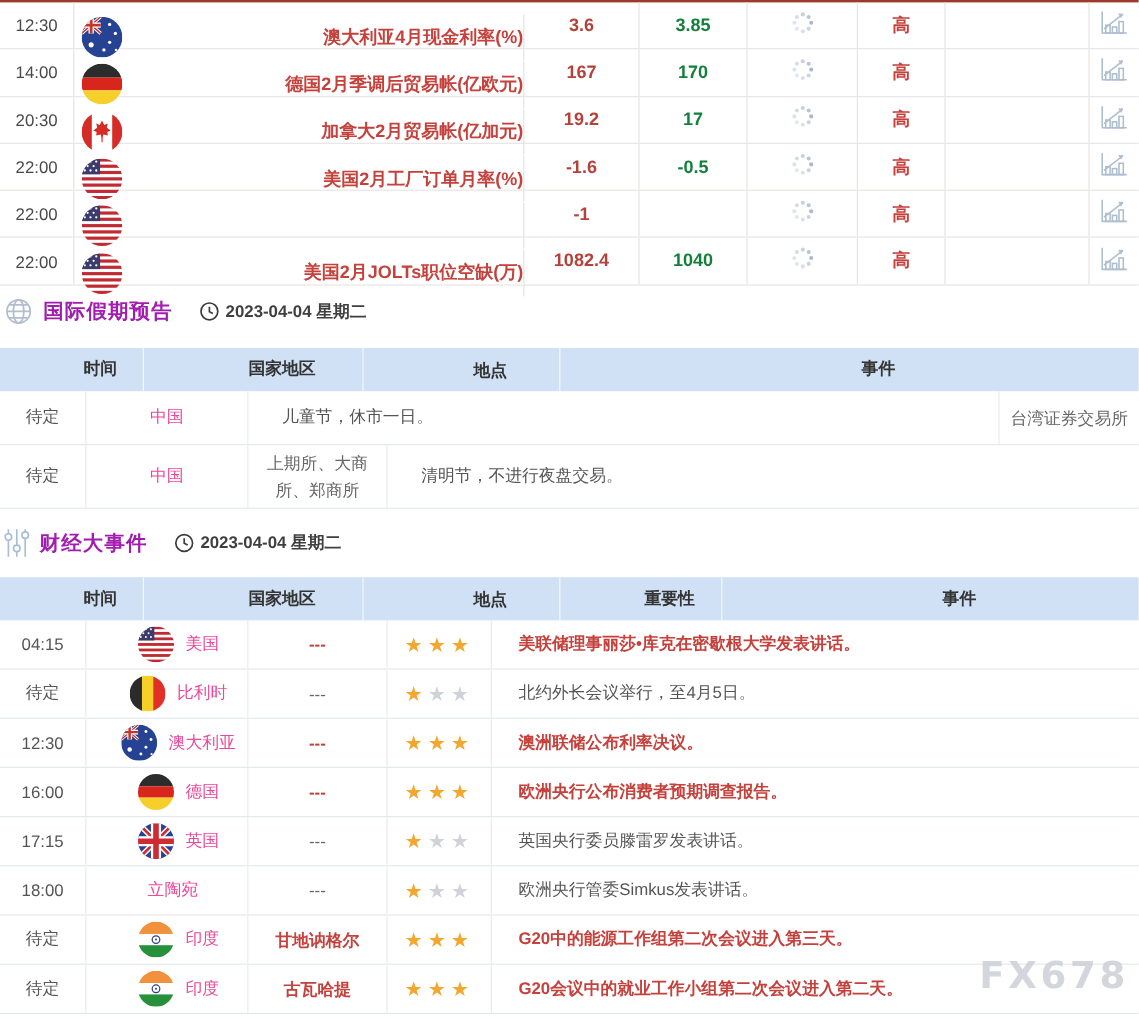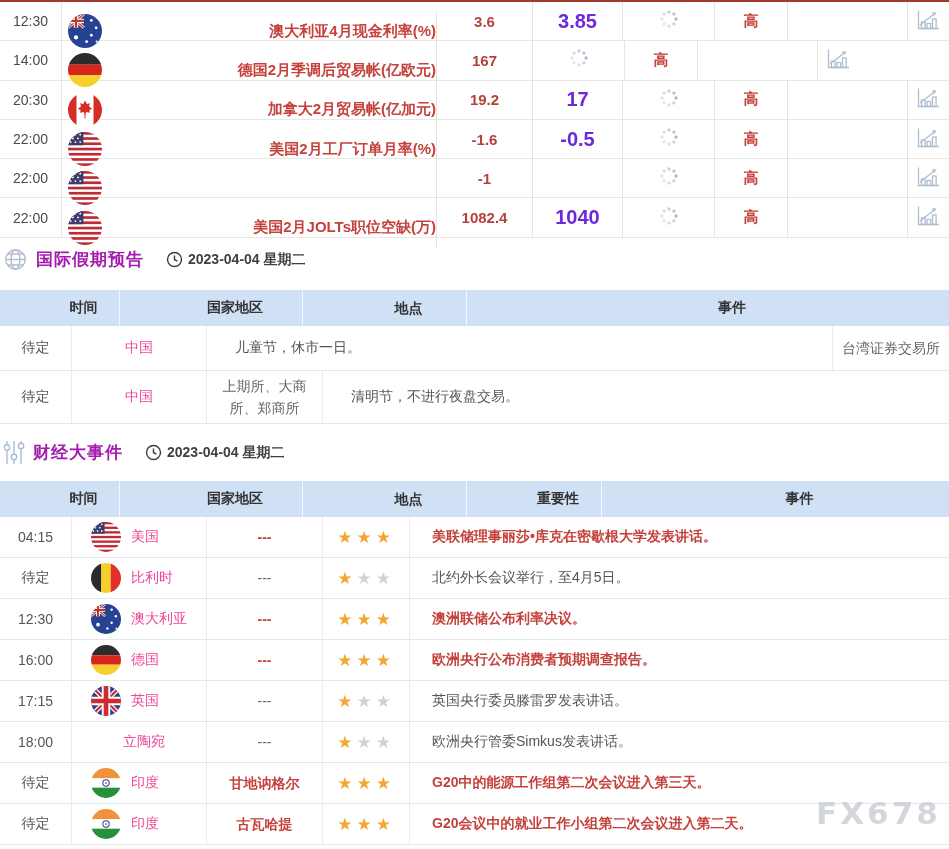--- a/index.html
+++ b/index.html
@@ -7,21 +7,21 @@
        font-family:"Liberation Sans","DejaVu Sans",sans-serif;color:#333;}
 
   
   .top-table{position:absolute;top:0;left:0;width:949px;border-top:2px solid #9e3a2c;box-sizing:border-box;}
   .trow{display:flex;height:39.3px;box-sizing:border-box;border-bottom:1px solid #e9e6e3;align-items:center;}
   .tcell{height:100%;display:flex;align-items:center;justify-content:center;box-sizing:border-box;border-right:1px solid #e7e4e1;}
   .c-time{width:62px;font-size:14px;color:#4a4a4a;}
   .c-name{width:375px;justify-content:space-between;padding-left:6px;margin-top:20px;}
   .c-name .ev{margin-left:12px;font-size:15px;font-weight:bold;color:#c5413c;}
   .c-prev{width:96px;font-size:15px;font-weight:bold;color:#b4423a;}
-  .c-fore{width:90px;font-size:20px;font-weight:bold;color:#6d28d9;}
+  .c-fore{width:90px;font-size:15px;font-weight:bold;color:#15803d;}
   .c-pub{width:92px;}
   .c-imp{width:73px;font-size:15px;font-weight:bold;color:#c5413c;}
   .c-eff{width:120px;}
   .c-chart{width:40px;border-right:none;}
   .flag{display:inline-block;border-radius:50%;overflow:hidden;flex:0 0 auto;}
   .flag svg{display:block;width:100%;height:100%;}
   .flag-lg{width:34px;height:34px;}
   .flag-md{width:30px;height:30px;}
 
   
@@ -39,21 +39,21 @@
   .brow{display:flex;box-sizing:border-box;border-bottom:1px solid #e4e8ee;align-items:stretch;}
   .bcell{display:flex;align-items:center;justify-content:center;box-sizing:border-box;border-right:1px solid #e8ebf1;font-size:14px;color:#555;text-align:center;}
   .brow .bcell:last-child{border-right:none;}
   .w-time{width:72px;}
   .w-cty{width:135px;font-weight:normal;color:#ec4899;}
   .w-loc{width:116px;color:#666;line-height:1.6;}
   .w-star{width:87px;}
   .w-evt{flex:1;justify-content:flex-start;text-align:left;padding-left:28px;color:#555;}
   .ev-table .w-evt{padding-left:22px;}
   .w-cty .cty-label{margin-left:10px;}
-  .w-cty.with-flag{justify-content:flex-start;padding-left:19px;}
+  .w-cty.with-flag{justify-content:center;padding-left:19px;}
   .red{color:#c5413c !important;font-weight:bold;}
   .star{font-size:17px;line-height:1;letter-spacing:4px;color:#f3a72e;}
   .star.off{color:#cfd3d8;}
 
   .watermark{position:absolute;left:816px;top:795px;font-size:31px;font-weight:bold;
              color:#c9cdd5;letter-spacing:3px;opacity:.8;font-family:"DejaVu Sans",sans-serif;}
 </style>
 </head>
 <body>
 
@@ -113,20 +113,21 @@
       <span class="flag flag-lg">
           <svg viewBox="0 0 32 32">
             <rect width="32" height="11" fill="#2c2c2c"></rect>
             <rect y="11" width="32" height="10" fill="#d9261c"></rect>
             <rect y="21" width="32" height="11" fill="#f6cf2a"></rect>
           </svg>
         </span>
       <span class="ev">德国2月季调后贸易帐(亿欧元)</span>
     </div>
     <div class="tcell c-prev">167</div>
+    <div class="tcell c-fore">170</div>
     <div class="tcell c-pub">
       <span><svg width="20" height="20" viewBox="0 0 20 20">
             <circle cx="17.0" cy="10.0" r="1.7" fill="#9fb2c6" opacity="0.9"></circle>
             <circle cx="14.9" cy="14.9" r="1.7" fill="#9fb2c6" opacity="0.55"></circle>
             <circle cx="10.0" cy="17.0" r="1.7" fill="#9fb2c6" opacity="0.4"></circle>
             <circle cx="5.1" cy="14.9" r="1.7" fill="#9fb2c6" opacity="0.3"></circle>
             <circle cx="3.0" cy="10.0" r="1.7" fill="#9fb2c6" opacity="0.35"></circle>
             <circle cx="5.1" cy="5.1" r="1.7" fill="#9fb2c6" opacity="0.45"></circle>
             <circle cx="10.0" cy="3.0" r="1.7" fill="#9fb2c6" opacity="0.6"></circle>
             <circle cx="14.9" cy="5.1" r="1.7" fill="#9fb2c6" opacity="0.75"></circle>

